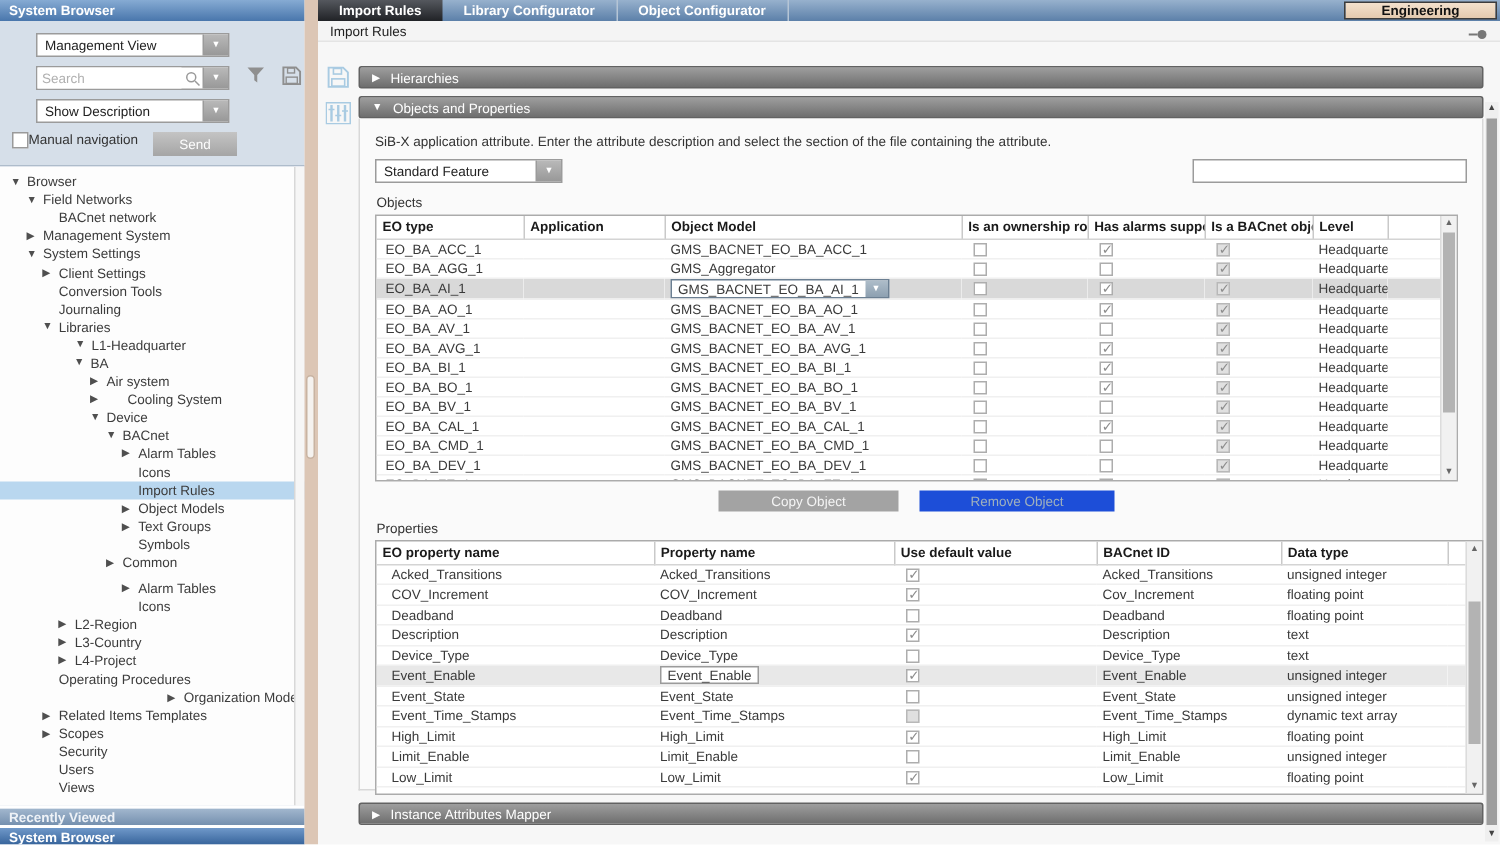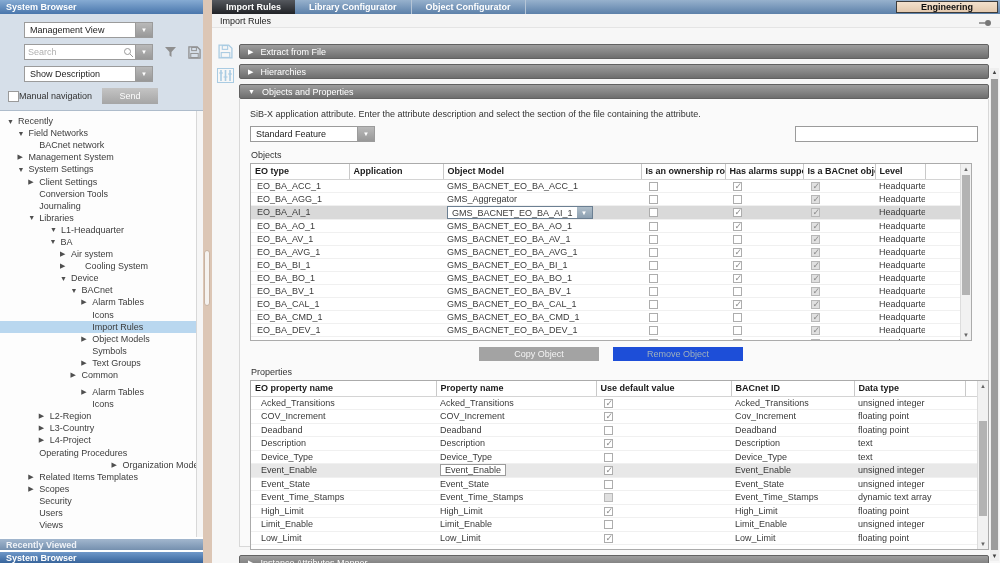--- a/index.html
+++ b/index.html
@@ -5,21 +5,21 @@
   * { margin:0; padding:0; box-sizing:border-box; }
   html,body { width:1000px; height:563px; overflow:hidden; }
   body { font-family:"Liberation Sans", sans-serif; font-size:9px; color:#333; background:#fff; }
   .app { display:flex; width:1000px; height:563px; }
 
   
   .left-panel { width:203px; display:flex; flex-direction:column; background:#d6dfe9; }
   .panel-title { height:14px; line-height:14px; padding-left:6px; color:#fff; font-weight:bold;
                  background:linear-gradient(#86abd3,#4976ac); }
   .controls { padding:8px 0 0 0; }
-  .ctl-row { display:flex; align-items:center; margin:0 0 6px 24px; height:16px; }
+  .ctl-row { display:flex; align-items:flex-start; margin:0 0 6px 24px; height:16px; }
   .combo { display:flex; border:1px solid #9b9b9b; background:#fff; height:16px; width:129px; }
   .combo-text { flex:1; line-height:14px; padding:0 5px; color:#222; white-space:nowrap; overflow:hidden; }
   .combo-btn { width:17px; background:linear-gradient(#b9b9b9,#989898); color:#fff; font-size:6px;
                text-align:center; line-height:15px; border-left:1px solid #9b9b9b; }
   .search-wrap { display:flex; border:1px solid #9b9b9b; background:#fff; height:16px; width:129px; }
   .search-wrap input { flex:1; border:0; outline:none; padding:0 3px; font:9px "Liberation Sans",sans-serif; color:#444; min-width:0;}
   .search-wrap input::placeholder { color:#b0b0b0; }
   .mini-ico { display:flex; align-items:center; justify-content:center; width:14px; }
   .tool-ico { margin-left:11px; display:flex; align-items:center; }
   .cbx { width:11px; height:11px; border:1px solid #9a9a9a; background:#fff; display:inline-block; }
@@ -159,21 +159,21 @@
         <span class="cbx"></span>
         <span class="mn-label">Manual navigation</span>
         <button class="send-btn">Send</button>
       </div>
       <div class="ctl-sep"></div>
     </div>
 
     <div class="tree" id="tree">
       <div class="ti" style="padding-left: 7px;">
           <span class="tri">▼</span>
-          <span>Recently</span>
+          <span>Browser</span>
         </div>
         <div class="ti" style="padding-left: 17.6px;">
           <span class="tri">▼</span>
           <span>Field Networks</span>
         </div>
         <div class="ti" style="padding-left: 28.2px;">
           <span class="tri"></span>
           <span>BACnet network</span>
         </div>
         <div class="ti" style="padding-left: 17.6px;">
@@ -234,26 +234,26 @@
         </div>
         <div class="ti sel" style="padding-left: 81.2px;">
           <span class="tri"></span>
           <span>Import Rules</span>
         </div>
         <div class="ti" style="padding-left: 81.2px;">
           <span class="tri">▶</span>
           <span>Object Models</span>
         </div>
         <div class="ti" style="padding-left: 81.2px;">
+          <span class="tri">▶</span>
+          <span>Text Groups</span>
+        </div>
+        <div class="ti" style="padding-left: 81.2px;">
           <span class="tri"></span>
           <span>Symbols</span>
-        </div>
-        <div class="ti" style="padding-left: 81.2px;">
-          <span class="tri">▶</span>
-          <span>Text Groups</span>
         </div>
         <div class="ti" style="padding-left: 70.6px;">
           <span class="tri">▶</span>
           <span>Common</span>
         </div>
         <div class="ti gap" style="padding-left: 81.2px;">
           <span class="tri">▶</span>
           <span>Alarm Tables</span>
         </div>
         <div class="ti" style="padding-left: 81.2px;">
@@ -347,24 +347,20 @@
               <line x1="8.5" y1="2" x2="8.5" y2="13" stroke="#a9cbe2" stroke-width="1.6"></line>
               <line x1="13" y1="2" x2="13" y2="13" stroke="#a9cbe2" stroke-width="1.6"></line>
               <line x1="2" y1="5" x2="6" y2="5" stroke="#a9cbe2"></line>
               <line x1="6.5" y1="9" x2="10.5" y2="9" stroke="#a9cbe2"></line>
               <line x1="11" y1="6" x2="15" y2="6" stroke="#a9cbe2"></line>
             </svg>
         </span>
       </div>
 
       <div class="sections">
-        <div class="sec-h">
-          <span class="tri">▶</span>
-          <span>Extract from File</span>
-        </div>
         <div class="sec-h">
           <span class="tri">▶</span>
           <span>Hierarchies</span>
         </div>
         <div class="sec-h" style="margin-bottom:0;">
           <span class="tri">▼</span>
           <span>Objects and Properties</span>
         </div>
 
         <div class="sec-body" style="margin-top:0;">

